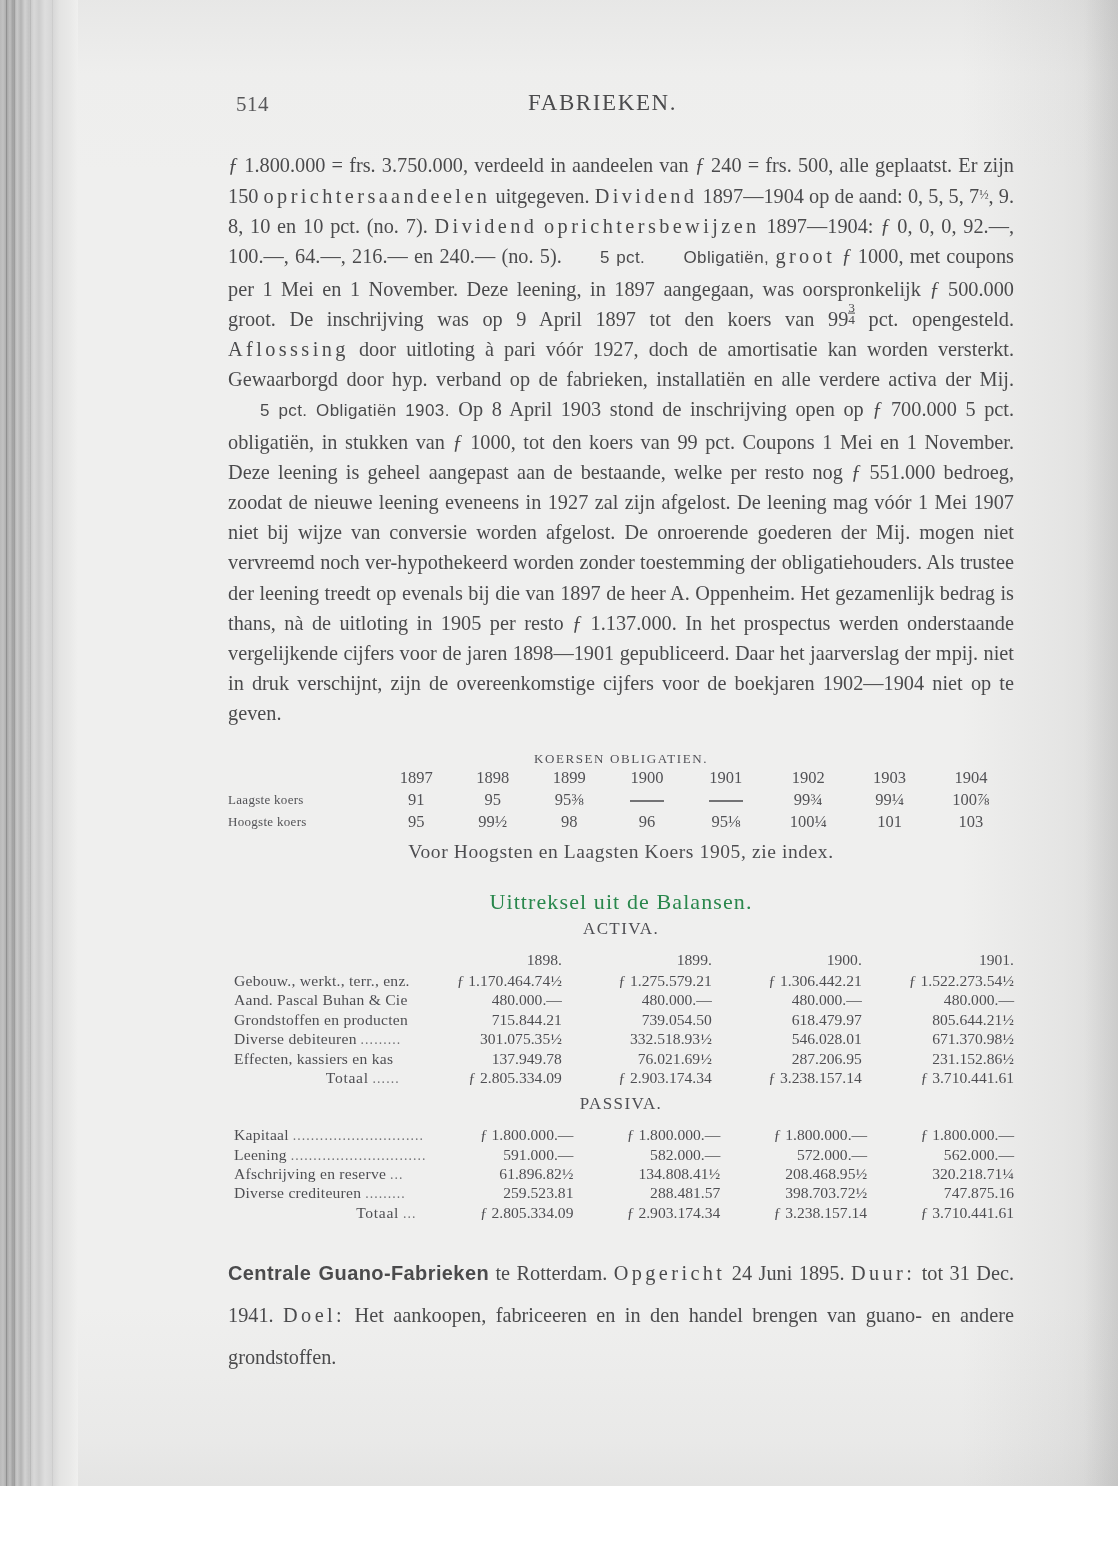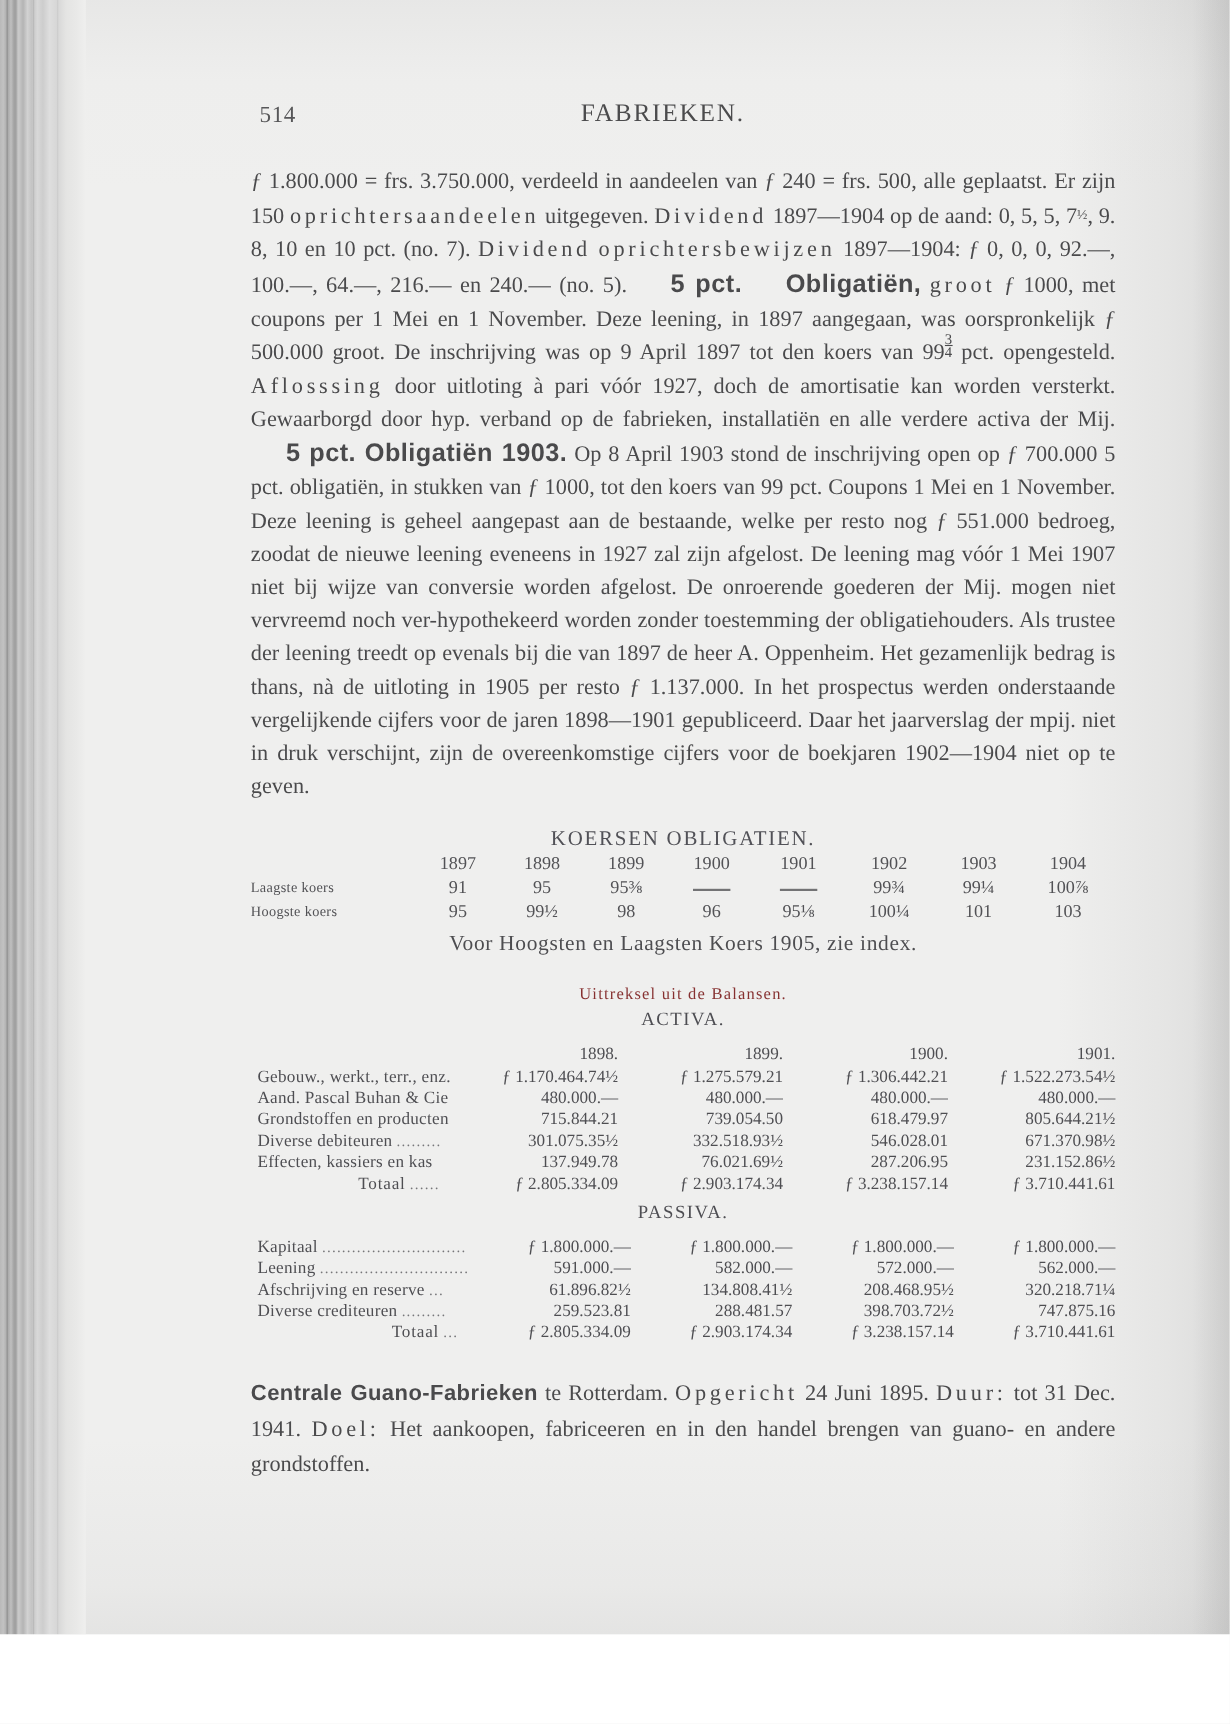--- a/index.html
+++ b/index.html
@@ -106,31 +106,31 @@
     margin-top: 24px;
     font-size: 20.3px;
     line-height: 30.2px;
     text-align: justify;
     text-justify: inter-word;
     color: #3b3b3d;
   }
   .body-block p { margin: 0; }
 
   .sp   { letter-spacing: 3.4px; }   
-  .bold { font-weight: bold; font-family: "Liberation Sans", sans-serif; font-size: 23px; letter-spacing: 0.4px; margin-left: 32px; }
+  .bold { font-weight: normal; font-family: "Liberation Sans", sans-serif; font-size: 17px; letter-spacing: 0.4px; margin-left: 32px; }
   .flor { font-style: italic; }
   .frac { font-size: 0.62em; vertical-align: 0.30em; }
   .fr-wrap { display: inline-block; font-size: 0.66em; line-height: 0.85; text-align: center; vertical-align: -0.05em; transform: translateY(-0.18em); }
   .fr-wrap .n { display: block; }
   .fr-wrap .d { display: block; border-top: 1px solid currentColor; }
 
   
   .sec-head {
     text-align: center;
-    font-size: 19px;
+    font-size: 13px;
     letter-spacing: 1.6px;
     color: #43434a;
   }
 
   
   .koersen {
     width: 100%;
     border-collapse: collapse;
     font-size: 16.5px;
     color: #444448;
@@ -159,23 +159,23 @@
     margin-top: 8px;
     font-size: 19.5px;
     letter-spacing: 0.6px;
     color: #3e3e42;
   }
 
   
   .balans-title {
     text-align: center;
     margin-top: 26px;
-    font-size: 15px;
+    font-size: 22px;
     letter-spacing: 1.1px;
-    color: #7f1d1d;
+    color: #15803d;
   }
   .balans-sub {
     text-align: center;
     margin-top: 4px;
     font-size: 17px;
     letter-spacing: 1.4px;
     color: #3f3f45;
   }
 
   .balans {
@@ -205,21 +205,21 @@
     letter-spacing: 1.1px;
     font-size: 0.88em;
     color: #6d6d70;
   }
   .balans .totrow .lab { text-align: right; padding-right: 10px; letter-spacing: 0.7px; }
 
   
   .entry {
     margin-top: 30px;
     font-size: 20.3px;
-    line-height: 32px;
+    line-height: 42px;
     text-align: justify;
     color: #3b3b3d;
   }
   .entry .co {
     font-family: "Liberation Sans", sans-serif;
     font-weight: bold;
     font-size: 20px;
     letter-spacing: 0.4px;
   }
 

